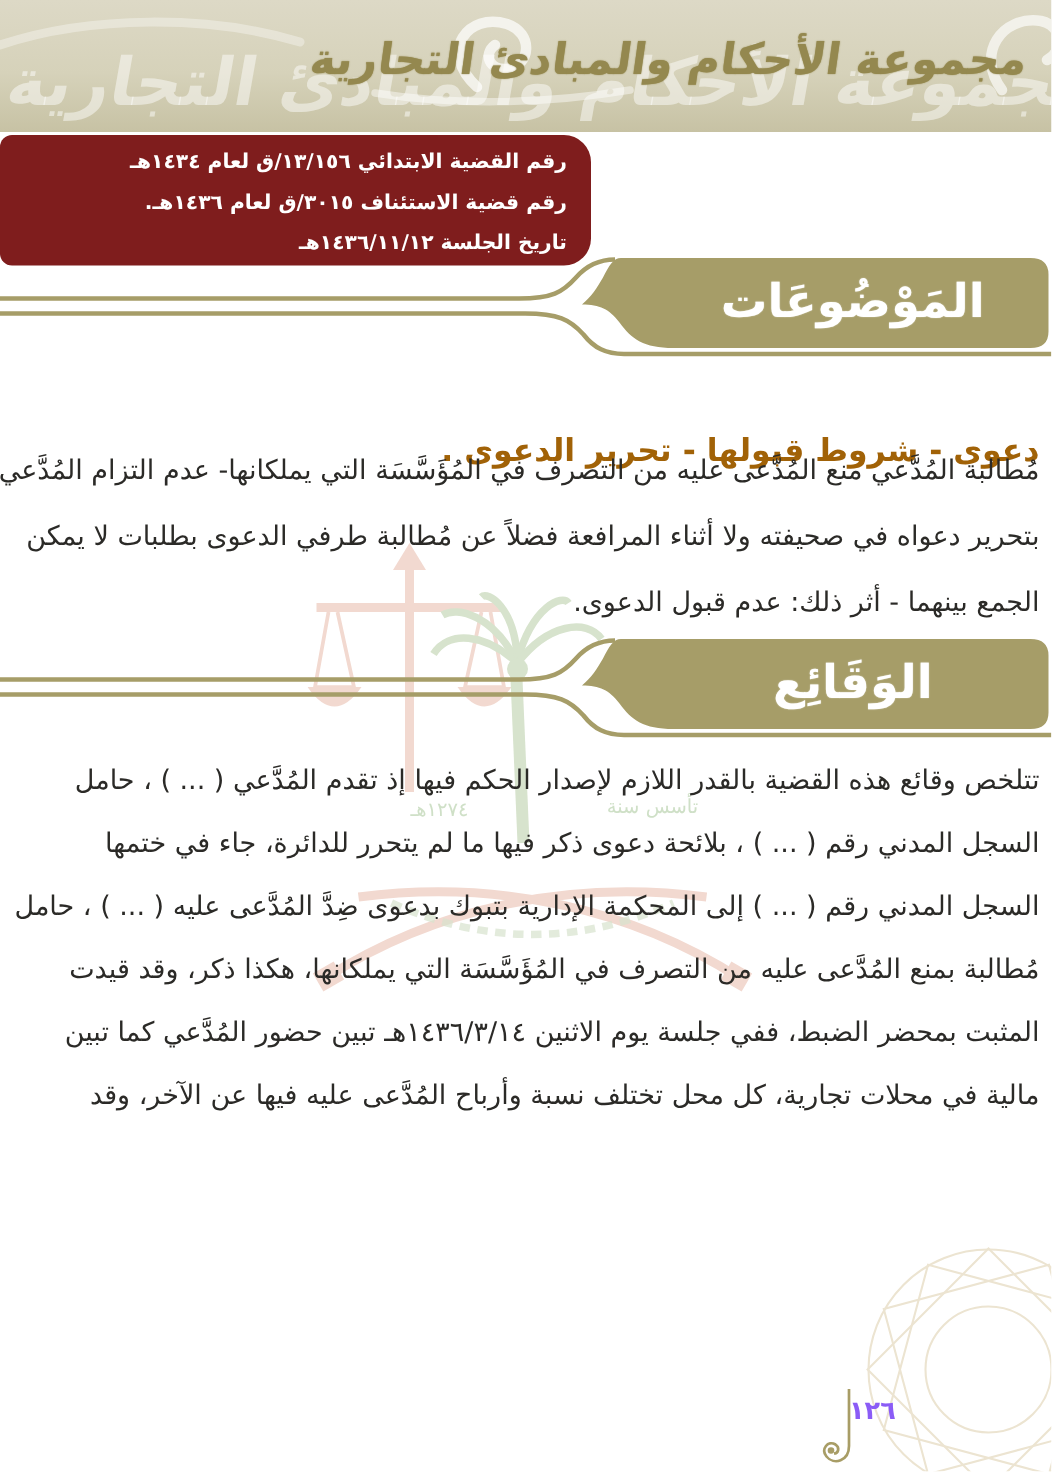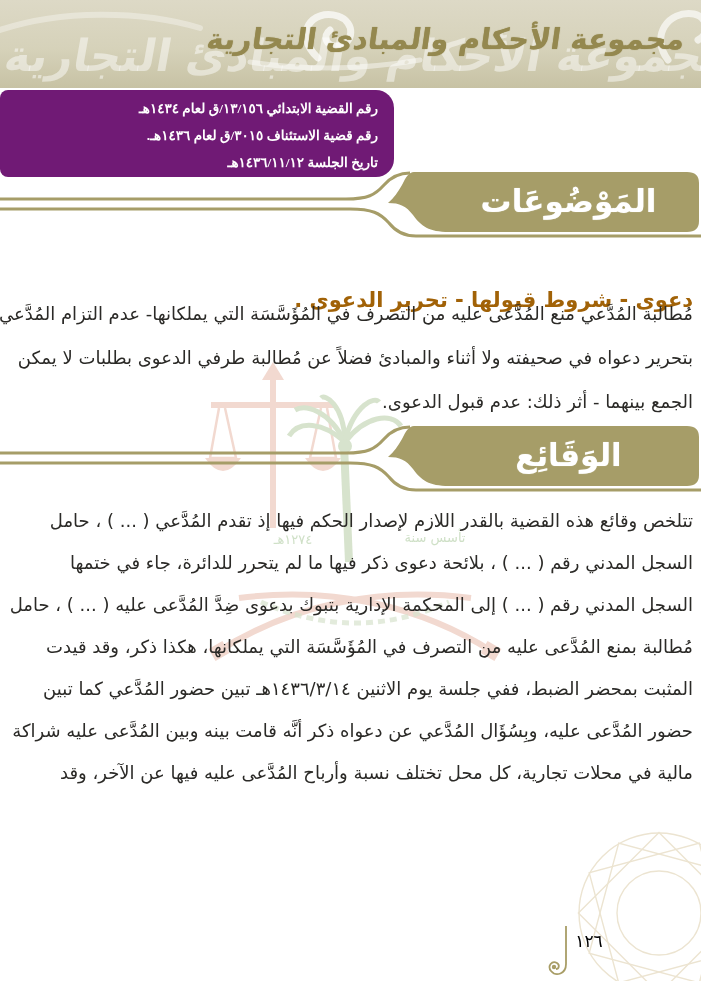--- a/index.html
+++ b/index.html
@@ -22,23 +22,23 @@
   .band-title{
     position:absolute;top:22px;right:16px;
     font-size:29px;font-weight:bold;color:#94884f;
     white-space:nowrap;direction:rtl;transform:skewX(-8deg);
     text-shadow:0 0 1px #94884f;
   }
   .band-swirls{position:absolute;left:0;top:0;}
   
   .case-box{
     position:absolute;left:0;top:90px;width:394px;height:87px;
-    background:#701a75;border-radius:8px 18px 18px 8px;
+    background:#7f1d1d;border-radius:8px 18px 18px 8px;
     direction:rtl;color:#ffffff;font-weight:bold;font-size:13.5px;
-    padding:5px 16px 0 10px;box-sizing:border-box;text-align:right;font-family:Liberation Serif, serif;
+    padding:5px 16px 0 10px;box-sizing:border-box;text-align:right;
   }
   .case-box div{line-height:27px;white-space:nowrap;}
   
   .ribbon{position:absolute;left:0;width:701px;height:78px;}
   .ribbon-label{
     position:absolute;left:426px;width:285px;top:0;height:64px;
     line-height:62px;text-align:center;color:#ffffff;
     font-size:31px;font-weight:bold;direction:rtl;
     text-shadow:0 0 1px rgba(255,255,255,.6);
   }
@@ -58,22 +58,22 @@
   .p-topics{top:292px;} .p-topics .ln{line-height:44px;}
   .p-facts{top:500px;margin-left:41px;}  .p-facts .ln{line-height:42px;}
   .para .ln.last{text-align-last:right;}
   
   .watermark{position:absolute;left:205px;top:350px;z-index:1;}
   
   .corner{position:absolute;right:0;bottom:0;z-index:1;}
   
   .pagenum{
     position:absolute;left:566px;top:931px;width:46px;
-    text-align:center;font-size:17px;color:#000000;z-index:3;
-    direction:rtl;font-weight:normal;
+    text-align:left;font-size:17px;color:#8b5cf6;z-index:3;
+    direction:rtl;font-weight:bold;
   }
   .flourish{position:absolute;left:536px;top:924px;z-index:3;}
 </style>
 </head>
 <body>
 
 <div class="band">
   <div class="band-ghost">مجموعة الأحكام والمبادئ التجارية</div>
   <svg class="band-swirls" width="701" height="88" viewBox="0 0 701 88">
     <path d="M318 58 C292 34 312 8 338 16 C356 22 354 44 338 46 C326 47 322 36 330 30" fill="none" stroke="rgba(255,255,255,.7)" stroke-width="7" stroke-linecap="round"></path>
@@ -136,40 +136,39 @@
     <path d="M0 39 H350 C372 39 380 43 389 53 C396 62 404 66 416 66 H701" fill="none" stroke="#a69d68" stroke-width="3"></path>
     <path d="M414 2 H687 Q699 2 699 13 V51 Q699 62 687 62 H449 C429 62 421 56 413 45 C406 36 400 33 388 33 C394 28 398 22 402 15 C406 7 409 2 414 2 Z" fill="#a69d68"></path>
   </svg>
   <div class="ribbon-label">المَوْضُوعَات</div>
 </div>
 
 <div class="subject">دعوى - شروط قبولها - تحرير الدعوى .</div>
 
 <div class="para p-topics">
   <div class="ln">مُطالبة المُدَّعي منع المُدَّعى عليه من التصرف في المُؤَسَّسَة التي يملكانها- عدم التزام المُدَّعي</div>
-  <div class="ln">بتحرير دعواه في صحيفته ولا أثناء والمبادئ فضلاً عن مُطالبة طرفي الدعوى بطلبات لا يمكن</div>
+  <div class="ln">بتحرير دعواه في صحيفته ولا أثناء المرافعة فضلاً عن مُطالبة طرفي الدعوى بطلبات لا يمكن</div>
   <div class="ln last">الجمع بينهما - أثر ذلك: عدم قبول الدعوى.</div>
 </div>
 
 <div class="ribbon-wrap rb2">
   <svg class="ribbon" width="701" height="78" viewBox="0 0 701 78">
     <path d="M0 29 H346 C368 29 375 25 384 15 C391 7 399 3 410 3" fill="none" stroke="#a69d68" stroke-width="3"></path>
     <path d="M0 39 H350 C372 39 380 43 389 53 C396 62 404 66 416 66 H701" fill="none" stroke="#a69d68" stroke-width="3"></path>
     <path d="M414 2 H687 Q699 2 699 13 V51 Q699 62 687 62 H449 C429 62 421 56 413 45 C406 36 400 33 388 33 C394 28 398 22 402 15 C406 7 409 2 414 2 Z" fill="#a69d68"></path>
   </svg>
   <div class="ribbon-label">الوَقَائِع</div>
 </div>
 
 <div class="para p-facts">
   <div class="ln">تتلخص وقائع هذه القضية بالقدر اللازم لإصدار الحكم فيها إذ تقدم المُدَّعي ( ... ) ، حامل</div>
   <div class="ln">السجل المدني رقم ( ... ) ، بلائحة دعوى ذكر فيها ما لم يتحرر للدائرة، جاء في ختمها</div>
   <div class="ln">السجل المدني رقم ( ... ) إلى المحكمة الإدارية بتبوك بدعوى ضِدَّ المُدَّعى عليه ( ... ) ، حامل</div>
   <div class="ln">مُطالبة بمنع المُدَّعى عليه من التصرف في المُؤَسَّسَة التي يملكانها، هكذا ذكر، وقد قيدت</div>
   <div class="ln">المثبت بمحضر الضبط، ففي جلسة يوم الاثنين ١٤٣٦/٣/١٤هـ تبين حضور المُدَّعي كما تبين</div>
-  <div class="ln">حضور المُدَّعى عليه، وبِسُؤَال المُدَّعي عن دعواه ذكر أنَّه قامت بينه وبين المُدَّعى عليه شراكة</div>
   <div class="ln">مالية في محلات تجارية، كل محل تختلف نسبة وأرباح المُدَّعى عليه فيها عن الآخر، وقد</div>
 </div>
 
 <svg class="flourish" width="60" height="56" viewBox="0 0 60 56">
   <path d="M30 2 V40 C30 50 20 53 15 47 C11 42 16 36 21 39 C24 41 23 45 20 45" fill="none" stroke="#a89d66" stroke-width="1.8"></path>
   <circle cx="18" cy="43" r="2.2" fill="#a89d66"></circle>
 </svg>
 <div class="pagenum">١٢٦</div>
 
 </body></html>

